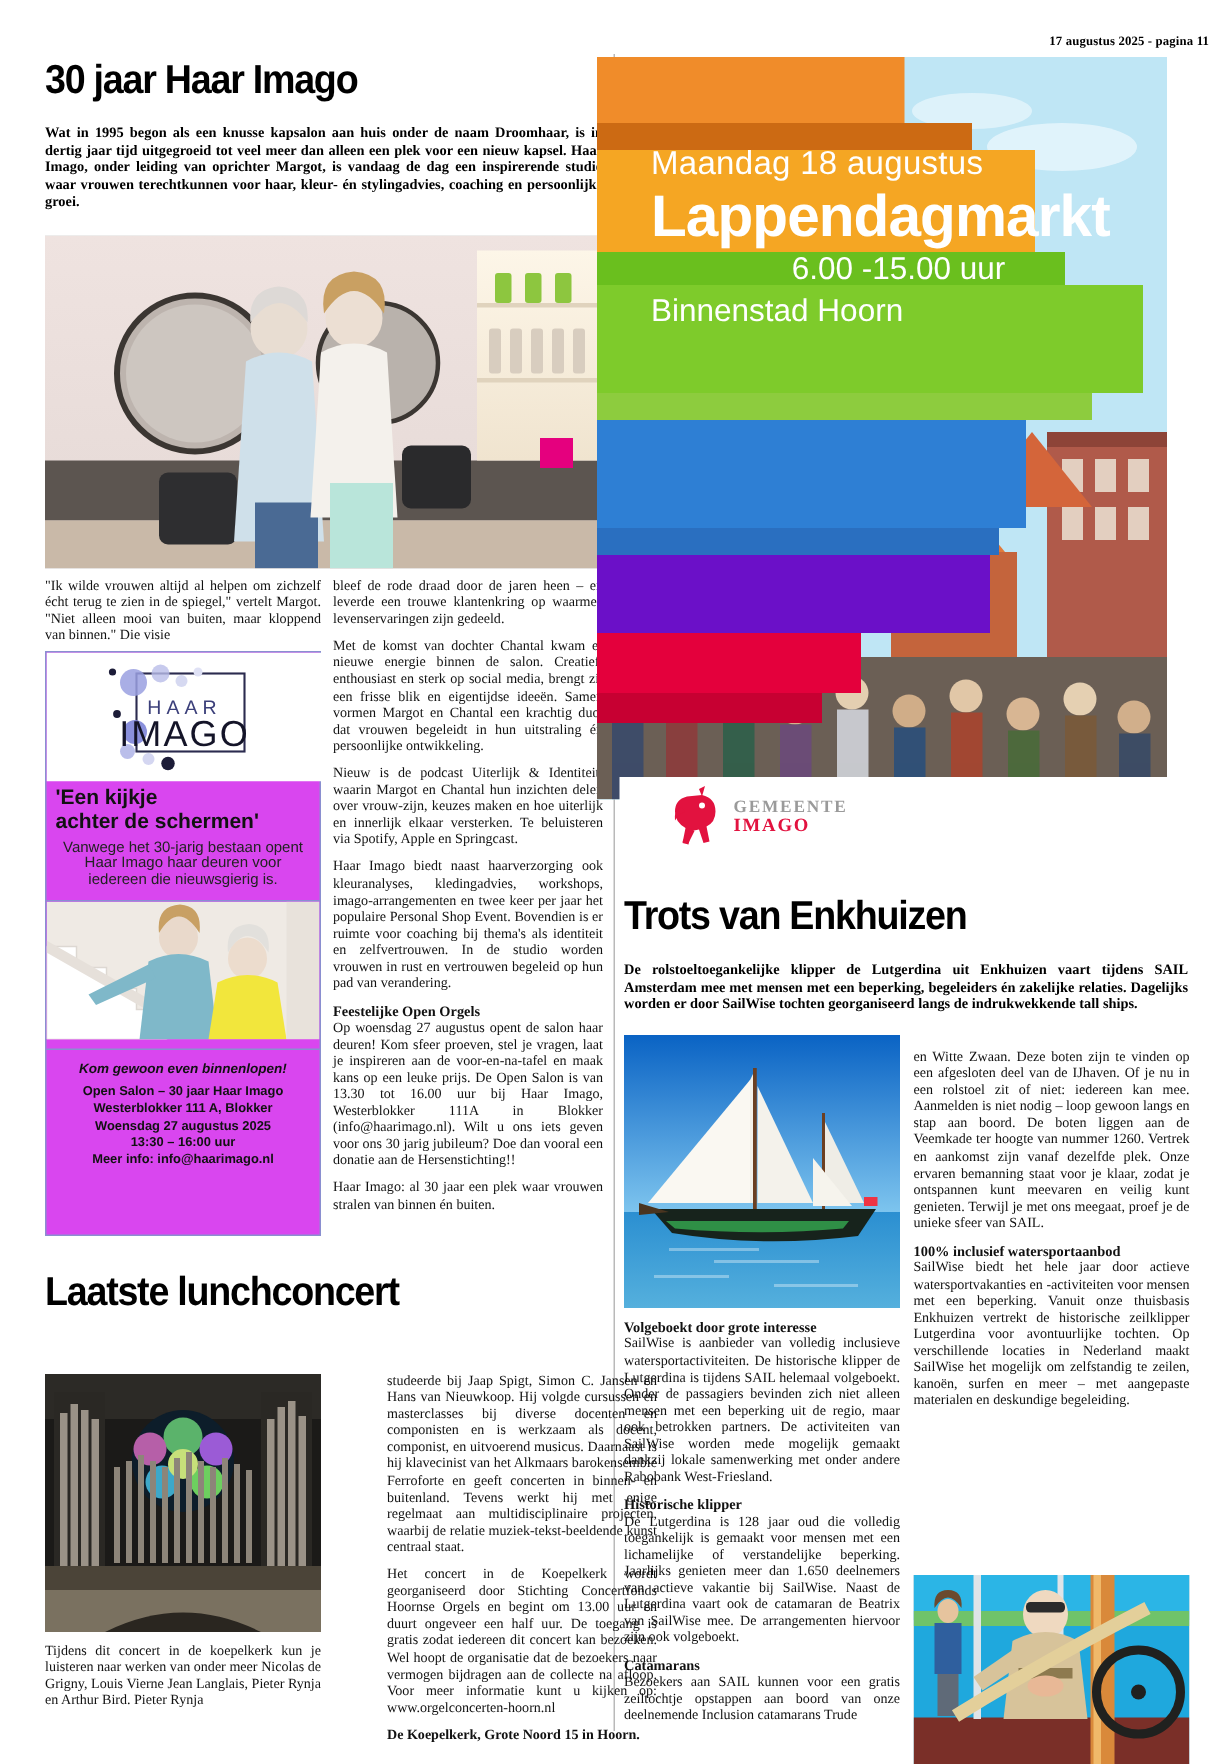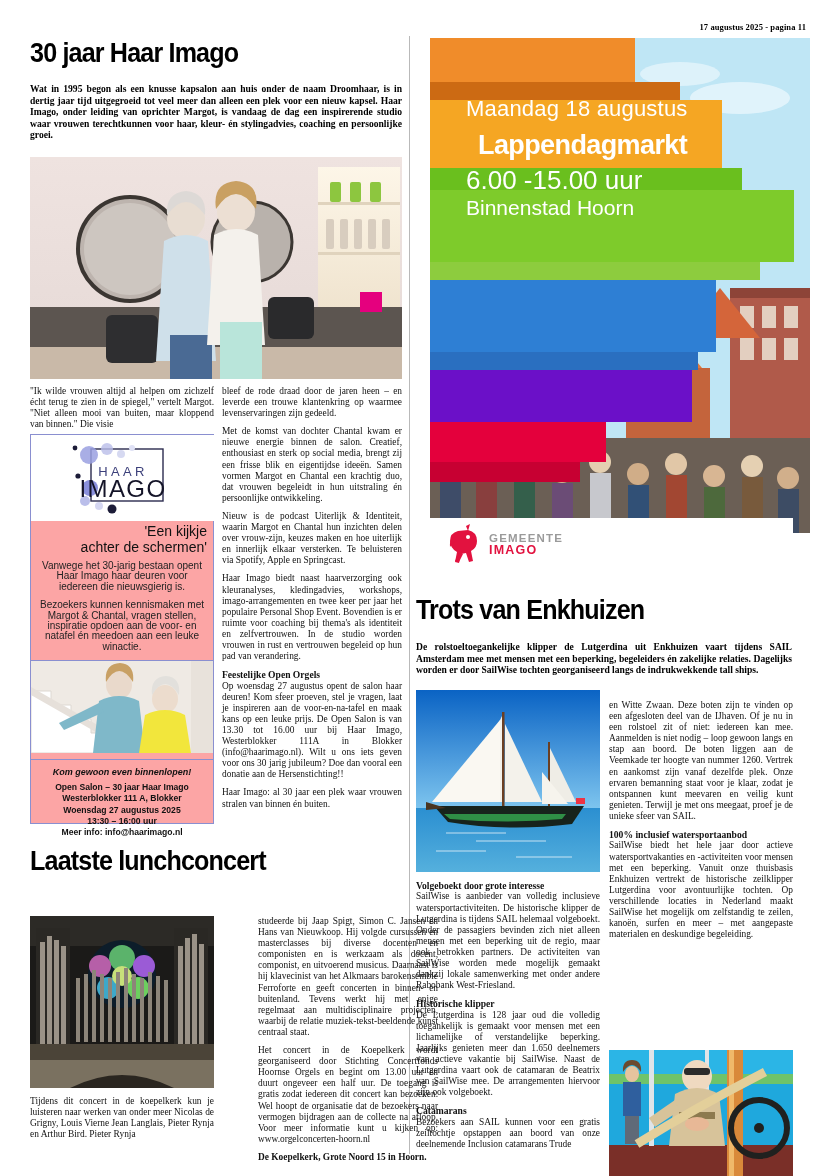--- a/index.html
+++ b/index.html
@@ -70,29 +70,29 @@
 
   #photo-salon { left: 30px; top: 157px; width: 372px; height: 222px; }
 
   #col-left-1  { position: absolute; left: 30px; top: 386px; width: 184px; }
   #col-right-1 { position: absolute; left: 222px; top: 386px; width: 180px; }
 
   
   #ad-haarimago {
     position: absolute; left: 30px; top: 434px; width: 184px; height: 390px;
     border: 1.2px solid #8a8fd0;
-    background: #fca5a5;
+    background: #d946ef;
   }
   .ad-logo-wrap { position: relative; height: 86px; }
   .ad-slogan {
     font-family: "Liberation Sans", sans-serif;
-    font-weight: normal;
+    font-weight: bold;
     font-size: 14px;
     line-height: 16px;
-    text-align: right;
+    text-align: left;
     color: #111;
     padding: 2px 6px 6px;
   }
   .ad-text {
     font-family: "Liberation Sans", sans-serif;
     font-size: 10px;
     line-height: 10.4px;
     text-align: center;
     color: #222;
     padding: 0 5px;
@@ -122,39 +122,39 @@
   #col-right-2 { position: absolute; left: 222px; top: 916px; width: 180px; margin-left: 36px; }
 
   
   .vrule {
     position: absolute; left: 409px; top: 36px; width: 1px; height: 1118px;
     background: #b9b9b9;
   }
 
   
   #banner-market {
-    position: absolute; left: 430px; top: 38px; width: 380px; height: 495px;
+    position: absolute; left: 398px; top: 38px; width: 380px; height: 495px;
     overflow: hidden; background: #bfe6f5; text-decoration: underline;
   }
   .banner-stripes { position: absolute; inset: 0; }
   .banner-text {
     position: absolute; left: 36px; top: 56px; width: 330px;
     font-family: "Liberation Sans", sans-serif; color: #ffffff;
   }
   .bt-date   { font-size: 22px; line-height: 30px; letter-spacing: 0.2px; }
-  .bt-title  { font-size: 27px; font-weight: bold; line-height: 42px; letter-spacing: -0.6px; margin-left: 12px; }
-  .bt-time   { font-size: 26px; line-height: 28px; }
+  .bt-title  { font-size: 39px; font-weight: bold; line-height: 42px; letter-spacing: -0.6px; }
+  .bt-time   { font-size: 21px; line-height: 28px; text-align: center; }
   .bt-place  { font-size: 21px; line-height: 28px; }
 
   #logo-gemeente {
     position: absolute; left: 413px; top: 518px; width: 380px; height: 58px;
     background: #fff;
   }
   .gem-wrap { display: flex; align-items: center; gap: 7px; padding: 6px 0 0 35px; }
-  .gem-txt { font-family: Liberation Sans, sans-serif; line-height: 12px; }
+  .gem-txt { font-family: Liberation Serif, serif; line-height: 12px; }
   .gem-txt .g1 { font-size: 11.5px; font-weight: bold; color: #9a9a9a; letter-spacing: 1.2px; }
   .gem-txt .g2 { font-size: 12.5px; font-weight: bold; color: #e2123f; letter-spacing: 1.2px; }
 
   
   #art-enk-title { position: absolute; left: 416px; top: 597px; width: 380px; }
   #art-enk-lead  { position: absolute; left: 416px; top: 641px; width: 376px; }
   #photo-ship { left: 416px; top: 690px; width: 184px; height: 182px; }
   #col-left-3  { position: absolute; left: 416px; top: 880px; width: 184px; }
   #col-right-3 { position: absolute; left: 609px; top: 700px; width: 184px; }
   #photo-sailor { left: 609px; top: 1050px; width: 184px; height: 126px; }
@@ -248,21 +248,20 @@
       </svg>
     </div>
 
     <div class="ad-slogan">
       <div>'Een kijkje</div>
       <div>achter de schermen'</div>
     </div>
 
     <div class="ad-text">
       <p>Vanwege het 30-jarig bestaan opent Haar Imago haar deuren voor iedereen die nieuwsgierig is.</p>
-      <p>Bezoekers kunnen kennismaken met Margot &amp; Chantal, vragen stellen, inspiratie opdoen aan de voor- en natafel én meedoen aan een leuke winactie.</p>
     </div>
 
     <div class="ad-divider"></div>
 
     <div class="ad-photo">
       <svg viewBox="0 0 182 92" preserveAspectRatio="none" aria-hidden="true">
         <rect width="182" height="92" fill="#efeae4"></rect>
         <path d="M0 92 L0 30 L20 30 L20 44 L40 44 L40 58 L60 58 L60 72 L80 72 L80 92z" fill="#ffffff" stroke="#ddd8d2"></path>
         <path d="M0 26 L70 66 L70 74 L0 34z" fill="#e6e0da"></path>
         <ellipse cx="88" cy="24" rx="13" ry="14" fill="#e9d9cb"></ellipse>

